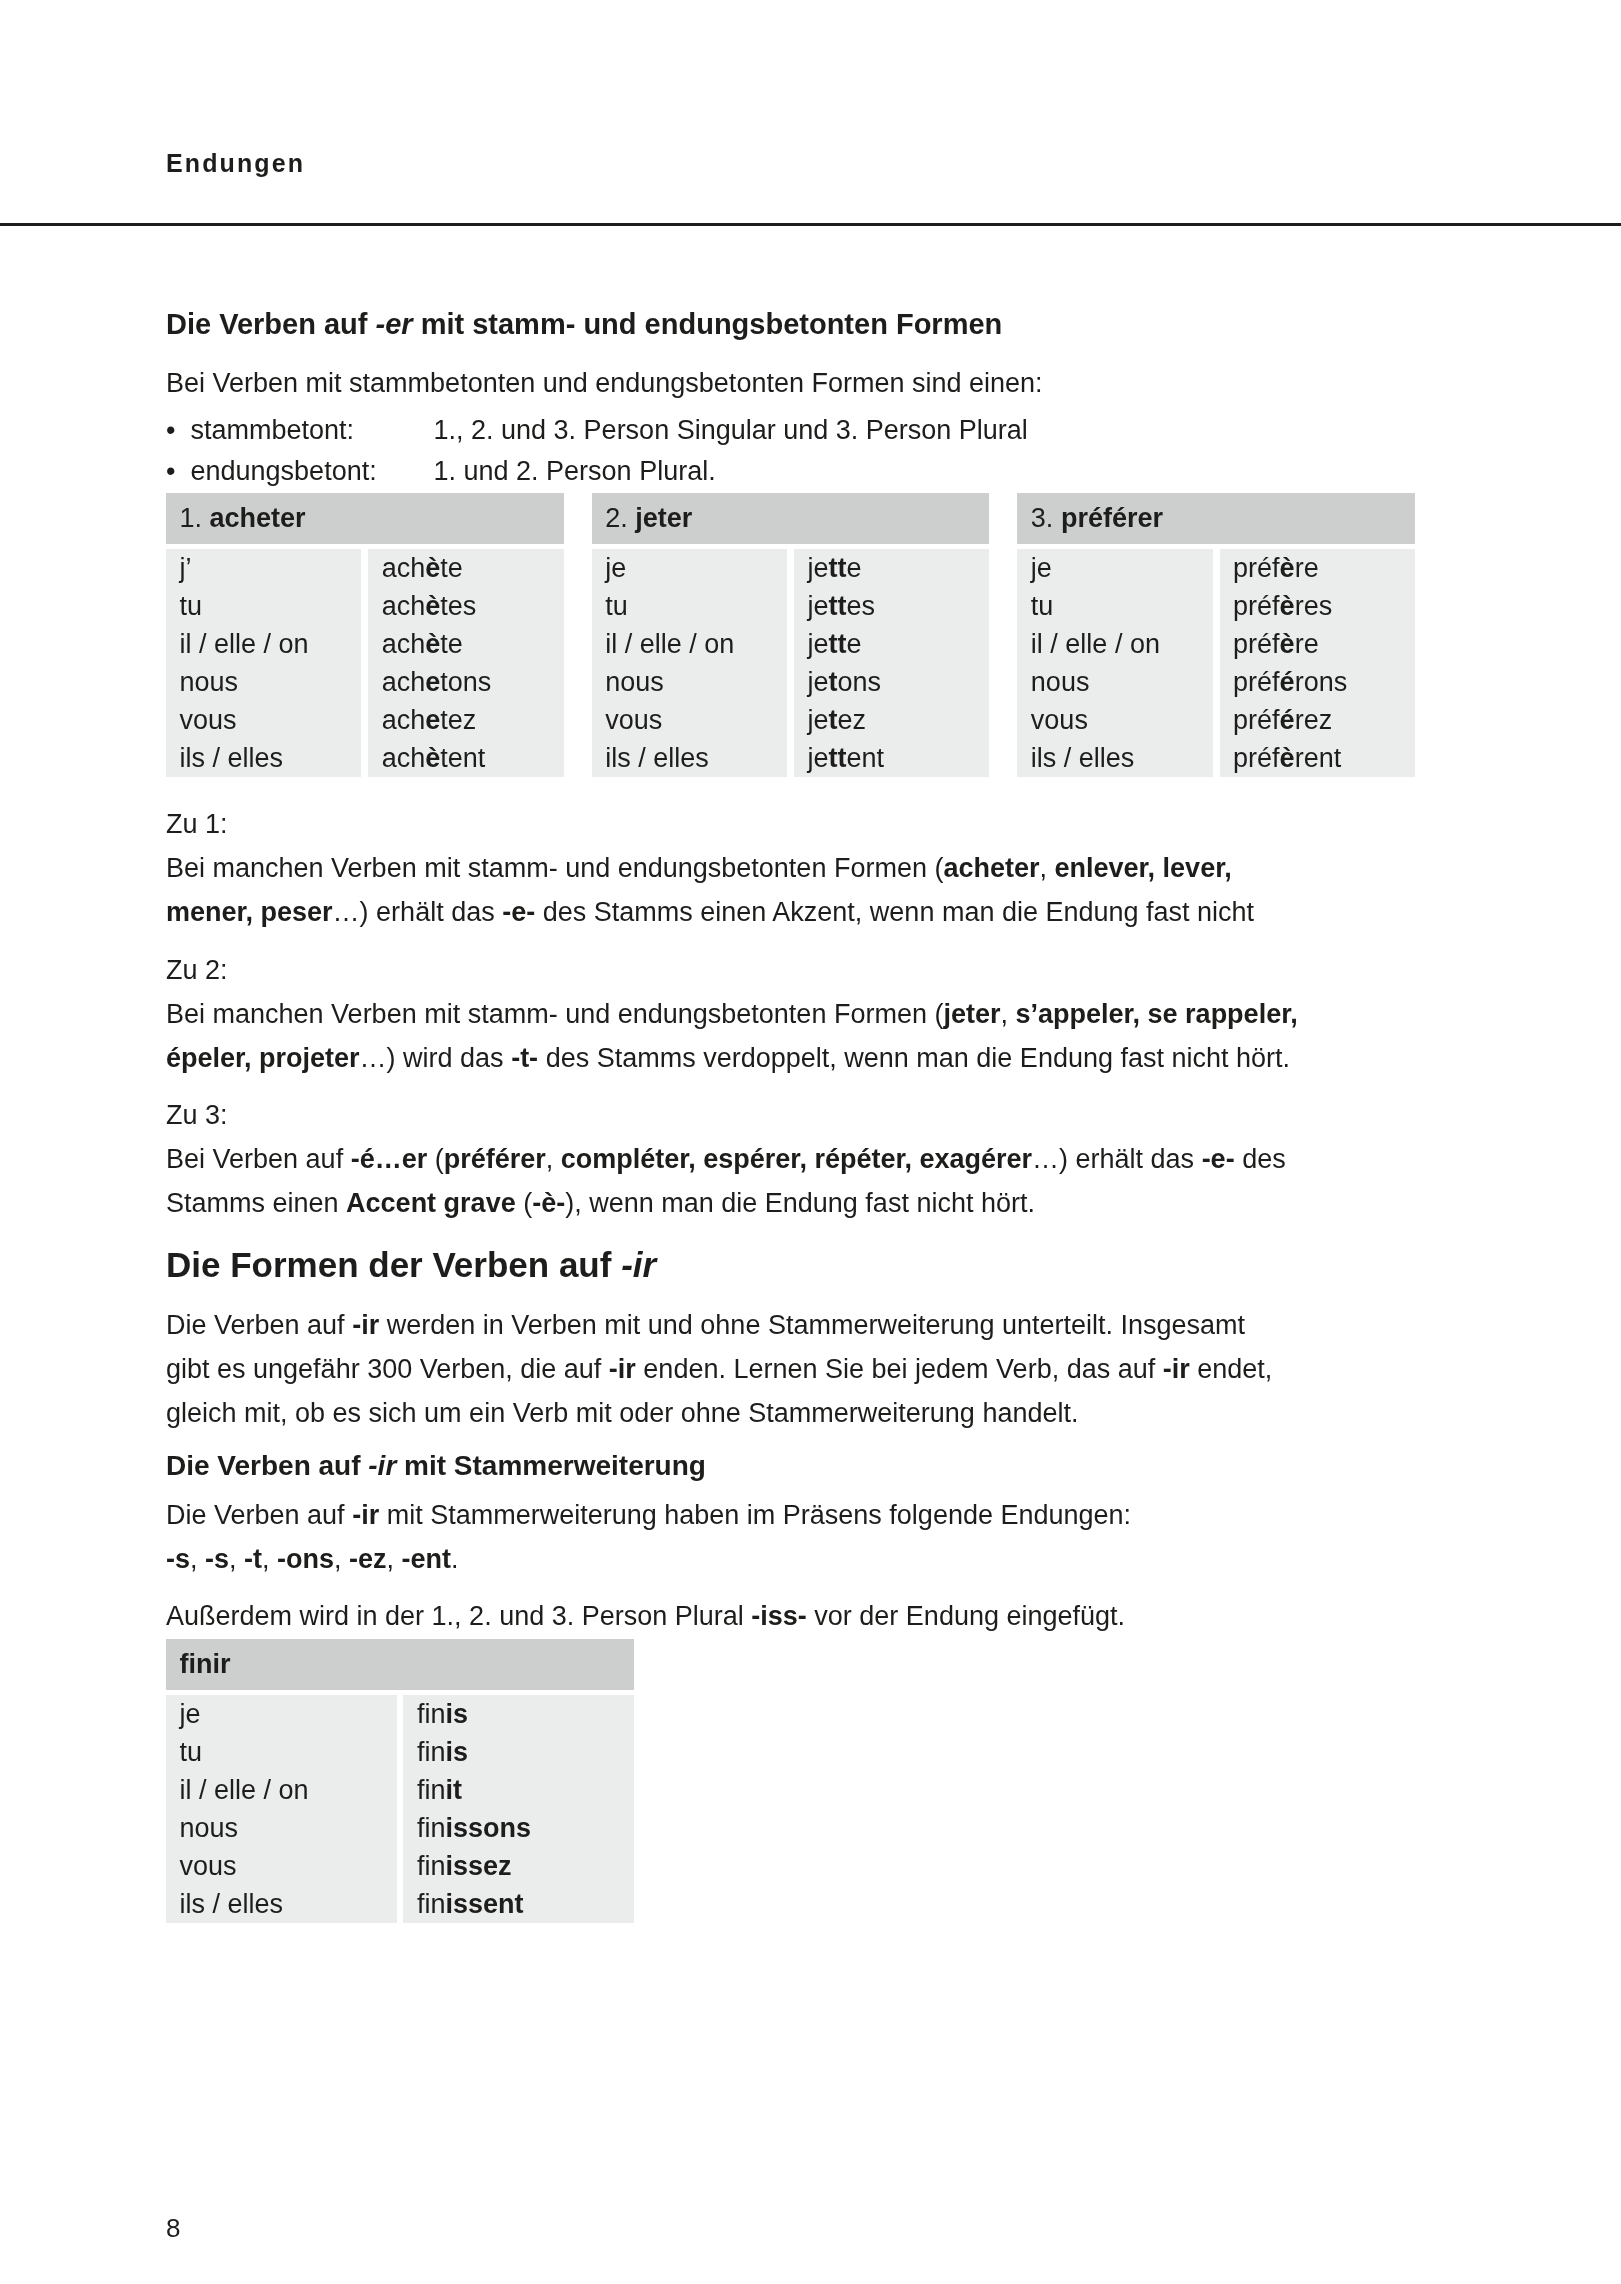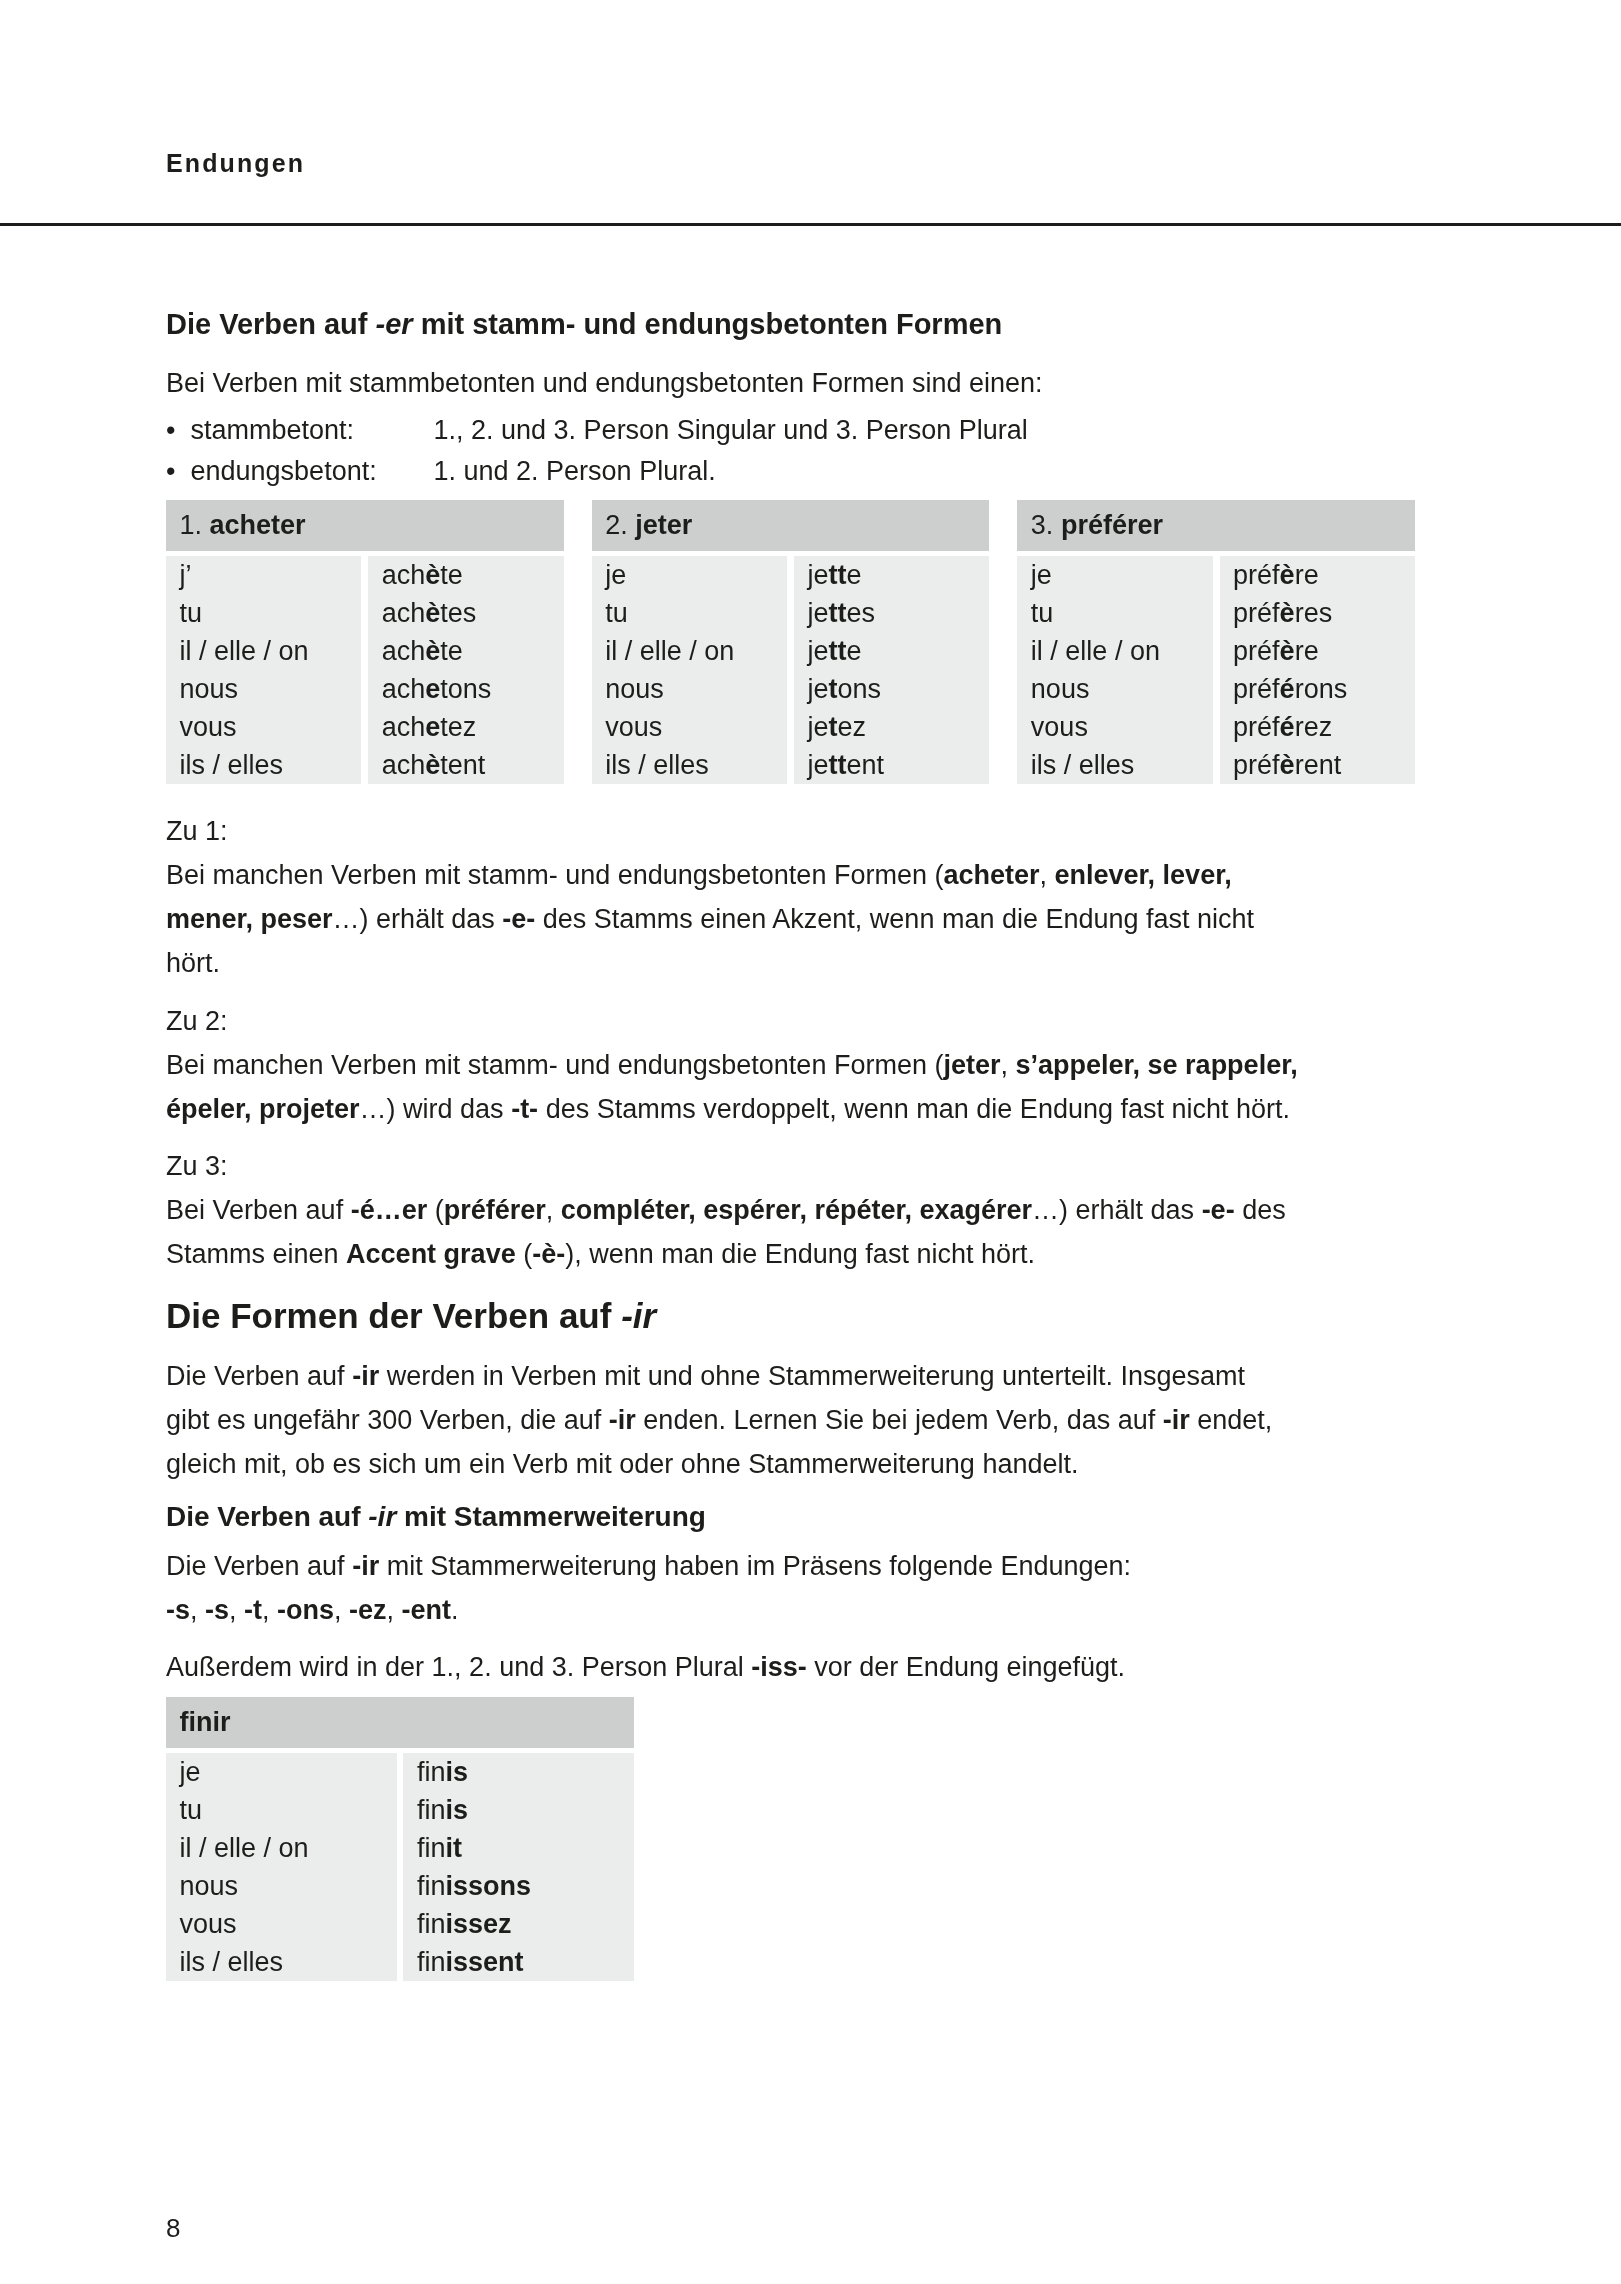--- a/index.html
+++ b/index.html
@@ -18,21 +18,21 @@
   .content{
     position:absolute;left:166px;top:228px;width:1260px;
   }
   .rline{white-space:nowrap;}
   .t1{margin:79px 0 0 0;font-size:29px;line-height:34px;font-weight:700;}
   .t1 .rline b.it, .t1 .rline i{font-style:italic;}
   .intro{margin:20px 0 0 0;font-size:27px;line-height:44px;}
   .bullets{margin:5px 0 0 0;font-size:27px;line-height:41px;}
   .bullet-row{display:grid;grid-template-columns:24.5px 243px auto;}
   
-  .conj-table{display:flex;gap:28px;margin-top:8px;width:1249px;}
+  .conj-table{display:flex;gap:28px;margin-top:1px;width:1249px;}
   .conj-table.small{width:468px;}
   .conj-group{flex:1 1 0;min-width:0;}
   .group-header{
     background:#cdcfcf;height:51px;line-height:51px;
     padding-left:13.5px;font-size:27px;white-space:nowrap;overflow:hidden;
   }
   .group-header b{font-weight:700;}
   .group-body{display:flex;gap:6.8px;margin-top:5px;}
   .tcol{flex:1 1 0;min-width:0;background:#ebecec;padding:0 0 0 13.5px;}
   .cell-line{font-size:27px;line-height:38px;white-space:nowrap;}
@@ -156,21 +156,20 @@
           </div>
       </div>
     </div>
   </div>
 
   <div class="note note-1">
     <div class="rline">Zu 1:</div>
     <div>
         <div class="rline"><span>Bei manchen Verben mit stamm- und endungsbetonten Formen (</span><b>acheter</b><span>, </span><b>enlever, lever,</b></div>
         <div class="rline"><b>mener, peser</b><span>…) erhält das </span><b>-e-</b><span> des Stamms einen Akzent, wenn man die Endung fast nicht</span></div>
-        <div class="rline"><span>hört.</span></div>
       </div>
   </div>
 
   <div class="note note-2">
     <div class="rline">Zu 2:</div>
     <div>
         <div class="rline"><span>Bei manchen Verben mit stamm- und endungsbetonten Formen (</span><b>jeter</b><span>, </span><b>s’appeler, se rappeler,</b></div>
         <div class="rline"><b>épeler, projeter</b><span>…) wird das </span><b>-t-</b><span> des Stamms verdoppelt, wenn man die Endung fast nicht hört.</span></div>
       </div>
   </div>

